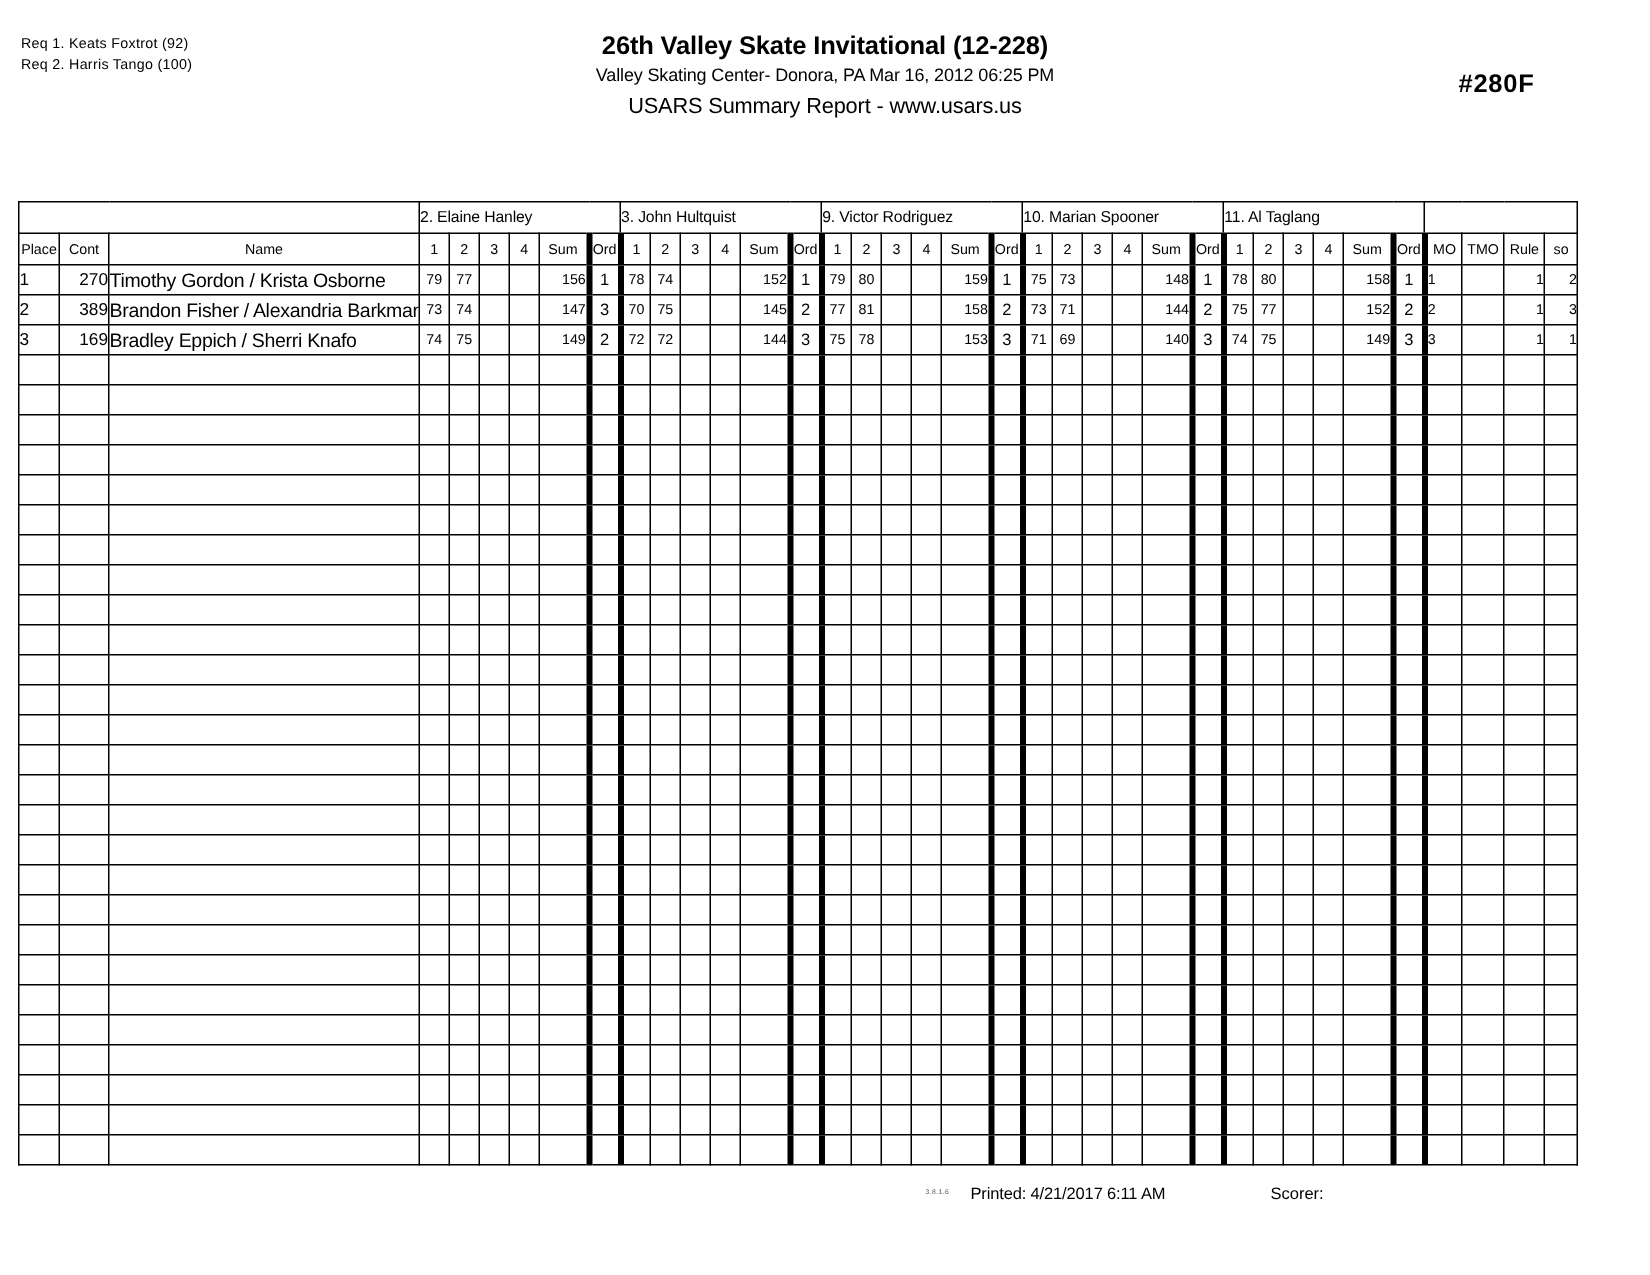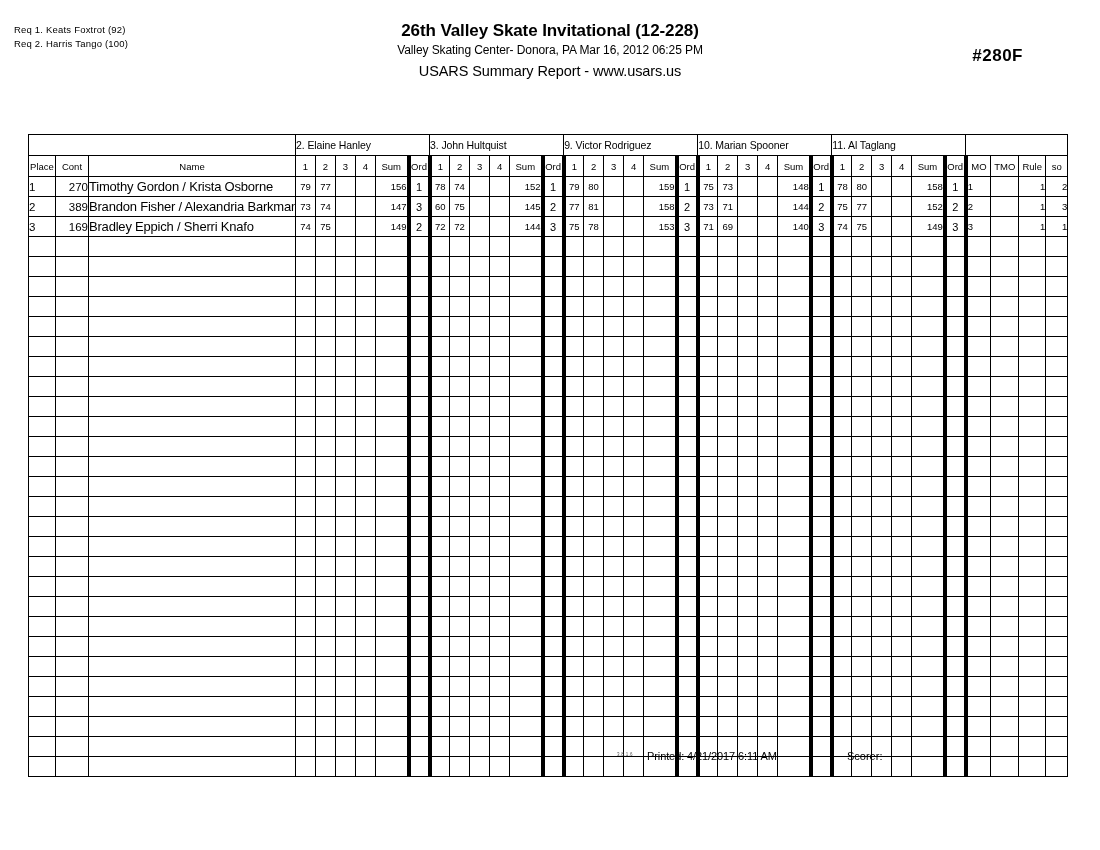--- a/index.html
+++ b/index.html
@@ -65,21 +65,21 @@
     top: 22px;
     font-size: 17px;
     font-weight: bold;
     letter-spacing: 0.5px;
     margin-top: 24px;
   }
 
   
   #grid-wrap {
     position: absolute;
-    left: 28px;
+    left: 12px;
     top: 134px;
     width: 1030px;
   }
   table.sheet {
     border-collapse: collapse;
     table-layout: fixed;
     width: 1030px;
     font-size: 9.5px;
   }
   table.sheet td, table.sheet th {
@@ -125,21 +125,21 @@
   td.tail-l   { text-align: left;  padding-left: 6px; }
 
   
   .bar-l { border-left: 4px solid #000 !important; }
   .bar-r { border-right: 4px solid #000 !important; }
 
   
   #footer {
     position: absolute;
     left: 14px;
-    top: 750px;
+    top: 790px;
     width: 1030px;
     height: 20px;
     text-align: center;
   }
   #footer .tiny {
     position: absolute;
     left: 603px;
     top: 2px;
     font-size: 4.5px;
     letter-spacing: 0.3px;
@@ -307,21 +307,21 @@
         <tr class="data-row">
           <td class="place">2</td>
           <td class="cont">389</td>
           <td class="name">Brandon Fisher / Alexandria Barkman</td>
           <td class="num">73</td>
           <td class="num">74</td>
           <td class="num"></td>
           <td class="num"></td>
           <td class="sum">147</td>
           <td class="ord bar-l bar-r">3</td>
-          <td class="num">60</td>
+          <td class="num">70</td>
           <td class="num">75</td>
           <td class="num"></td>
           <td class="num"></td>
           <td class="sum">145</td>
           <td class="ord bar-l bar-r">2</td>
           <td class="num">77</td>
           <td class="num">81</td>
           <td class="num"></td>
           <td class="num"></td>
           <td class="sum">158</td>

